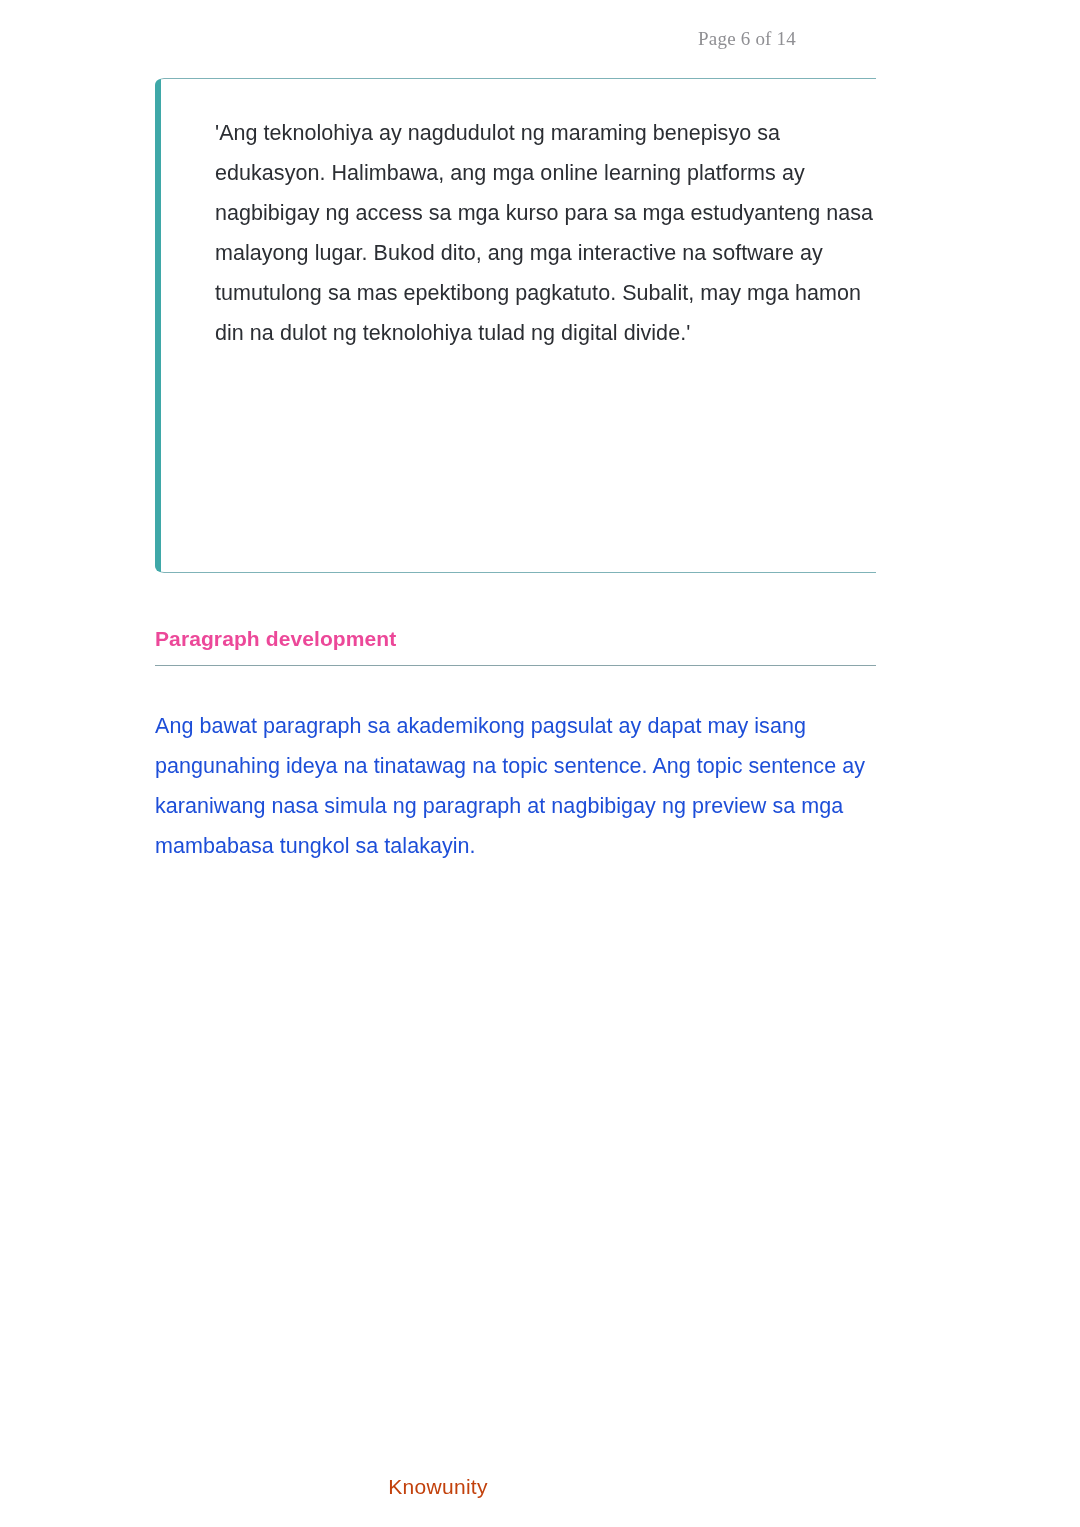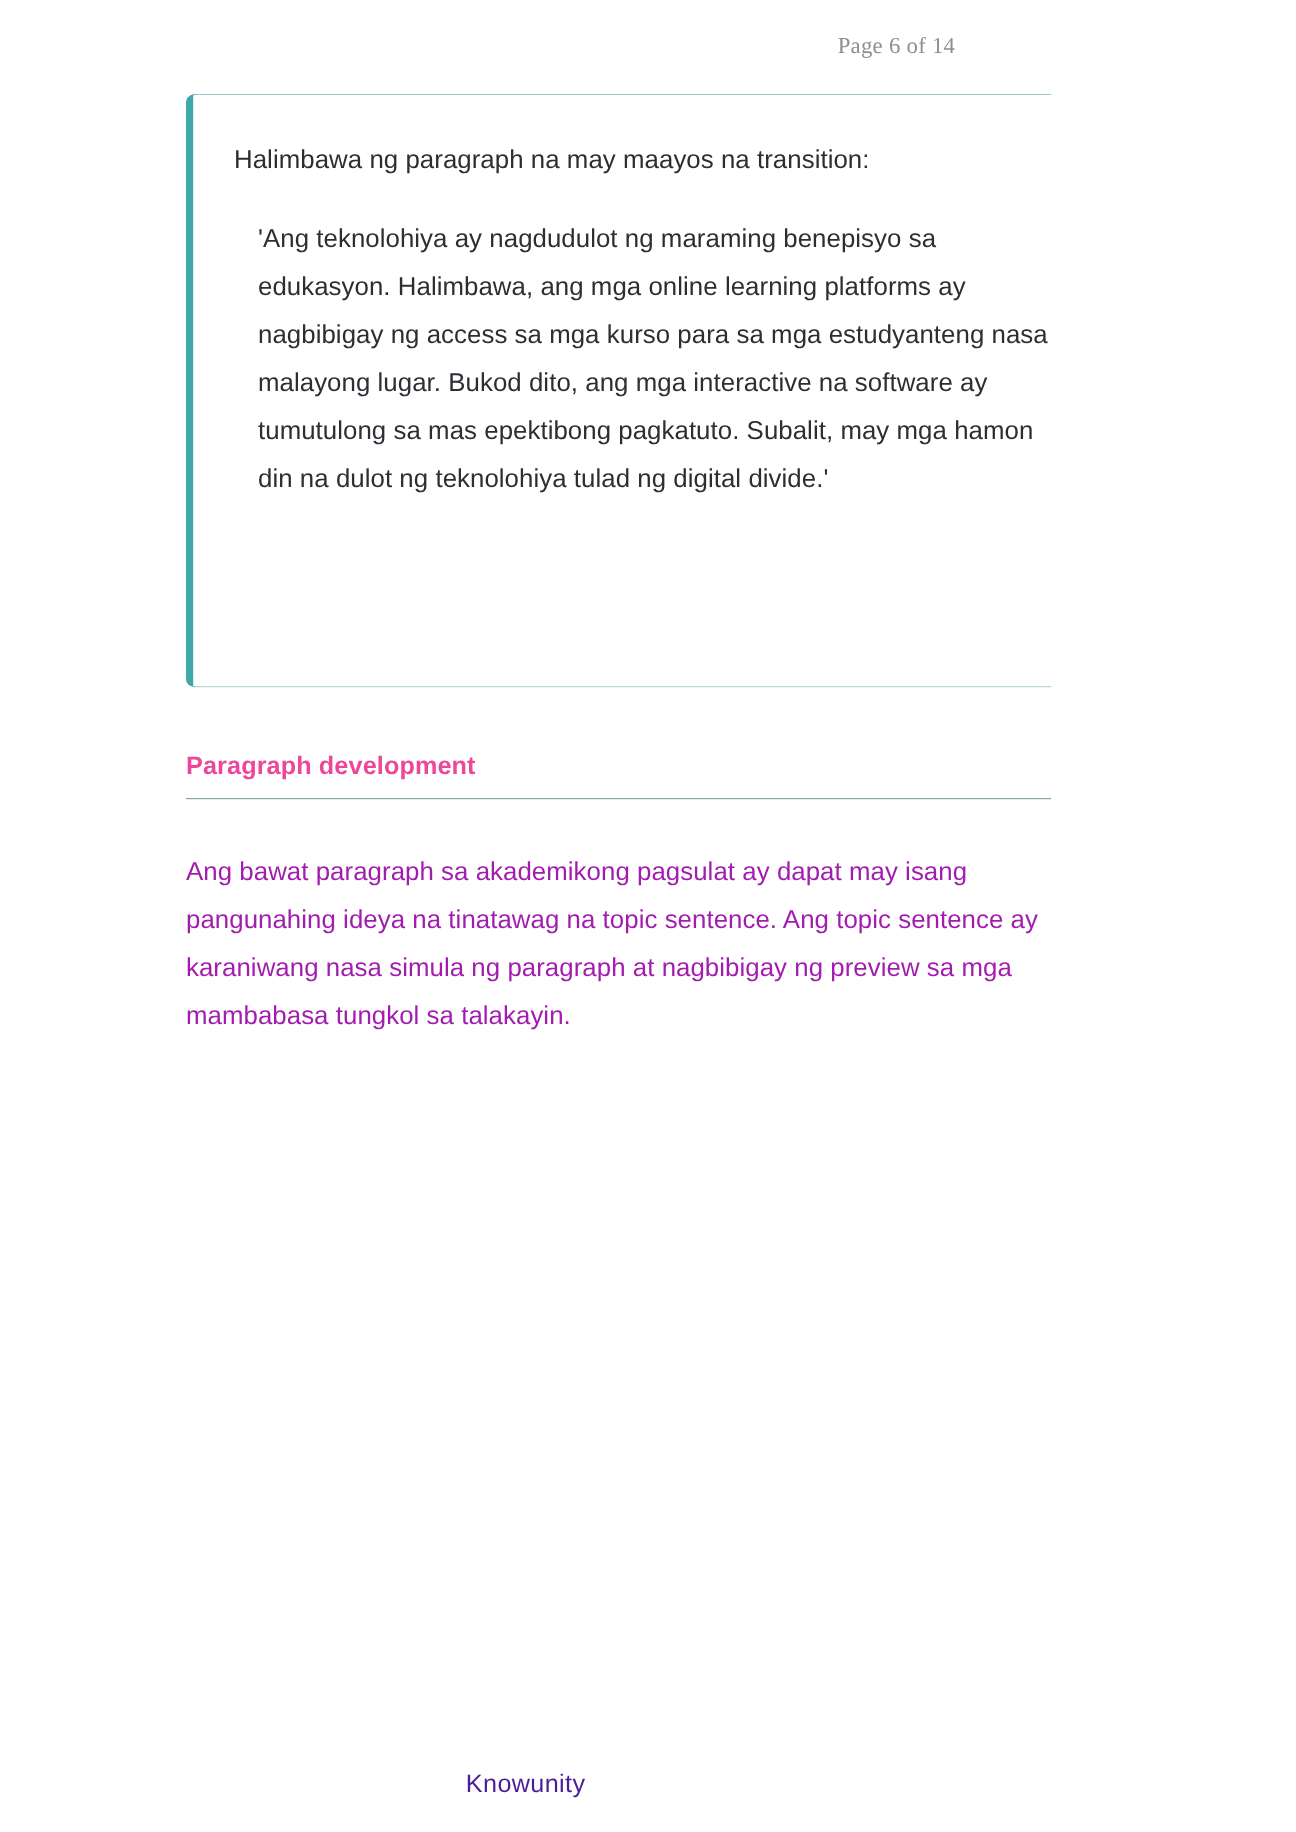--- a/index.html
+++ b/index.html
@@ -108,53 +108,52 @@
   }
 
   
   .body-copy {
     margin-top: 40px;
   }
   .body-copy p {
     margin: 0 0 32px 0;
     font-size: 21.5px;
     line-height: 40px;
-    color: #a21caf;
+    color: #1d4ed8;
     letter-spacing: 0.05px;
   }
   .body-copy p:last-child {
     margin-bottom: 0;
   }
 
   
   .page-footer {
     position: absolute;
     left: 0;
     right: 0;
     top: 1475px;
     text-align: center;
     font-size: 21px;
-    color: #4c1d95;
+    color: #c2410c;
     letter-spacing: 0.3px;
   }
 </style>
 </head>
 <body>
 
 <div class="page">
 
   <div class="page-header">Page 6 of 14</div>
 
   <div class="content">
 
     <div class="callout">
       <div class="callout-bar"></div>
 
 
-      <p>Halimbawa ng paragraph na may maayos na transition:</p>
 
       <p class="quote-block">'Ang teknolohiya ay nagdudulot ng maraming benepisyo sa edukasyon. Halimbawa, ang mga online learning platforms ay nagbibigay ng access sa mga kurso para sa mga estudyanteng nasa malayong lugar. Bukod dito, ang mga interactive na software ay tumutulong sa mas epektibong pagkatuto. Subalit, may mga hamon din na dulot ng teknolohiya tulad ng digital divide.'</p>
     </div>
 
     <div class="section">
       <h2 class="section-title">Paragraph development</h2>
       <div class="section-rule"></div>
 
       <div class="body-copy">
         <p>Ang bawat paragraph sa akademikong pagsulat ay dapat may isang pangunahing ideya na tinatawag na topic sentence. Ang topic sentence ay karaniwang nasa simula ng paragraph at nagbibigay ng preview sa mga mambabasa tungkol sa talakayin.</p>

